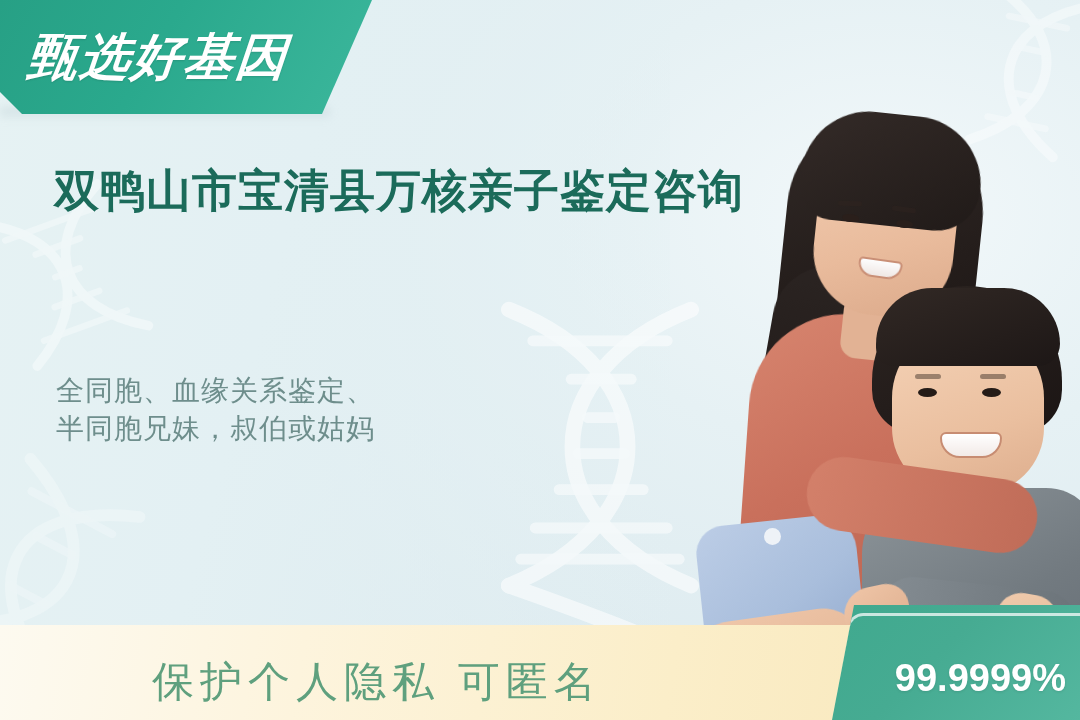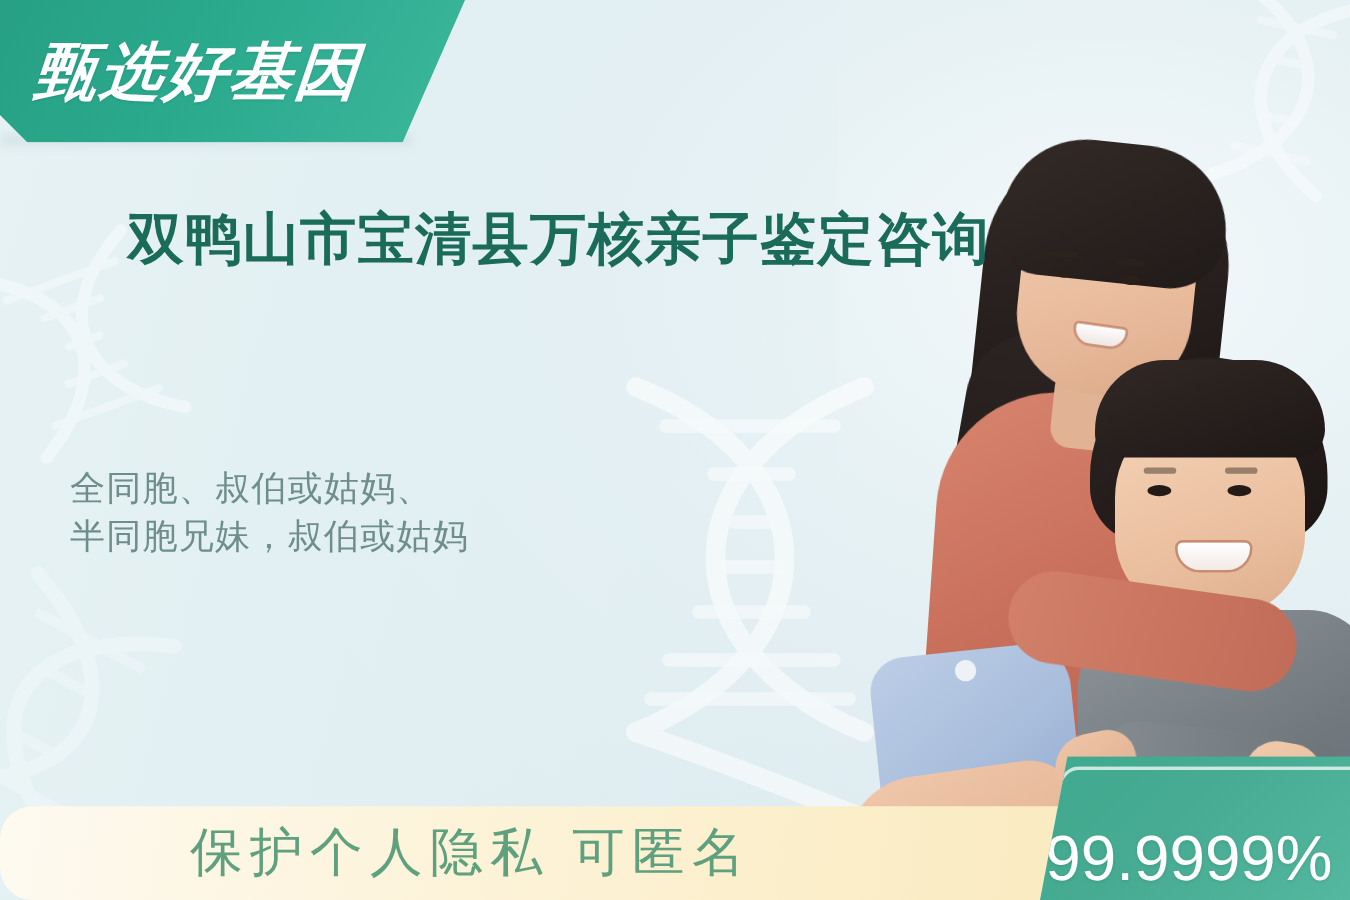--- a/index.html
+++ b/index.html
@@ -182,36 +182,35 @@
     font-style:italic;
     text-shadow:0 1px 2px rgba(0,0,0,.12);
     transform:skewX(-5deg);
     white-space:nowrap;
   }
 
   
   .title{
     position:absolute;left:54px;top:154px;width:810px;
     font-size:45px;line-height:73px;font-weight:700;
-    color:#1b6b5a;letter-spacing:1px;margin-left:48px;
+    color:#1b6b5a;letter-spacing:1px;
   }
 
   
   .body-copy{
     position:absolute;left:56px;top:372px;width:560px;
     font-size:28px;line-height:38px;font-weight:400;
     color:#6e8e8c;letter-spacing:1px;
   }
   .body-copy div{white-space:nowrap;}
 
   
   .bottom-bar{
-    position:absolute;left:0;bottom:0;width:100%;height:75px;
+    position:absolute;left:0;bottom:0;width:100%;height:95px;
     background:linear-gradient(100deg,#fdfaf0 0%,#fdf4dd 28%,#fbeec9 62%,#f8e6b8 100%);
-    border-radius:26px;
   }
   .bottom-text{
     position:absolute;left:152px;bottom:10px;
     font-size:42px;line-height:56px;font-weight:400;
     color:#5fa07e;letter-spacing:6px;white-space:nowrap;
   }
 
   
   .badge{
     position:absolute;right:0;bottom:0;width:262px;height:115px;
@@ -232,21 +231,21 @@
     transform:skewX(-11deg);
   }
   .badge-label{
     position:absolute;right:20px;top:14px;
     font-size:27px;font-weight:700;color:#ffffff;
     letter-spacing:2px;white-space:nowrap;
     text-shadow:0 1px 3px rgba(0,0,0,.10);
   }
   .badge-value{
     position:absolute;right:14px;top:52px;
-    font-size:51px;font-weight:400;color:#ffffff;
+    font-size:38px;font-weight:700;color:#ffffff;
     letter-spacing:0px;white-space:nowrap;
     text-shadow:0 1px 3px rgba(0,0,0,.10);
   }
 </style>
 </head>
 <body>
 
 <div id="poster">
 
   <div class="bg-base"></div>
@@ -353,21 +352,21 @@
   <div class="ribbon-shadow"></div>
   <div class="ribbon">
     <div class="logo-text">甄选好基因</div>
   </div>
 
   <div class="title">
     <div>双鸭山市宝清县万核亲子鉴定咨询</div>
   </div>
 
   <div class="body-copy">
-    <div>全同胞、叔伯或姑妈、</div>
+    <div>全同胞、血缘关系鉴定、</div>
     <div>半同胞兄妹，叔伯或姑妈</div>
   </div>
 
   <div class="bottom-bar">
     <div class="bottom-text">保护个人隐私 可匿名</div>
   </div>
 
   <div class="badge">
     <div class="badge-line"></div>
     <div class="badge-value">99.9999%</div>

